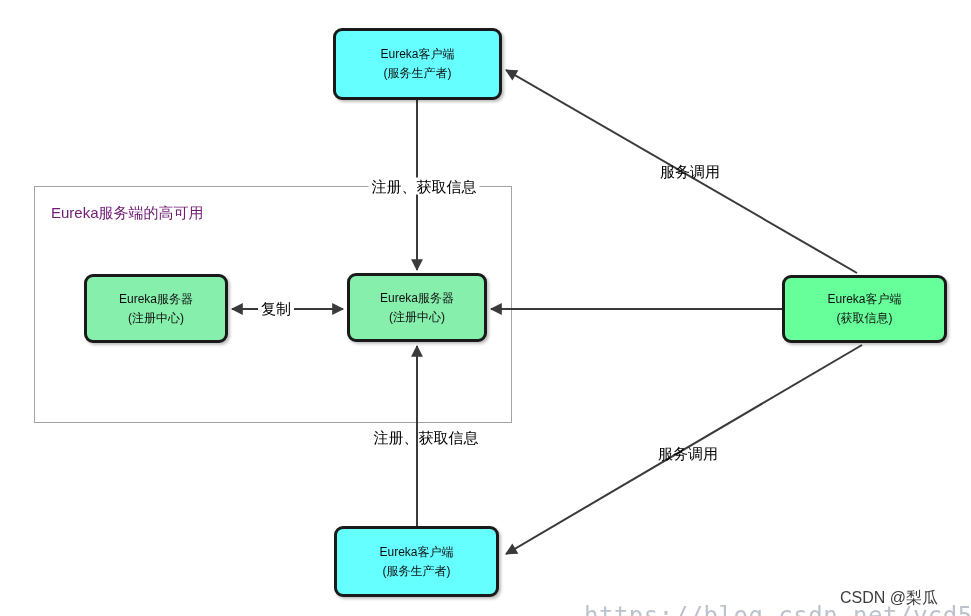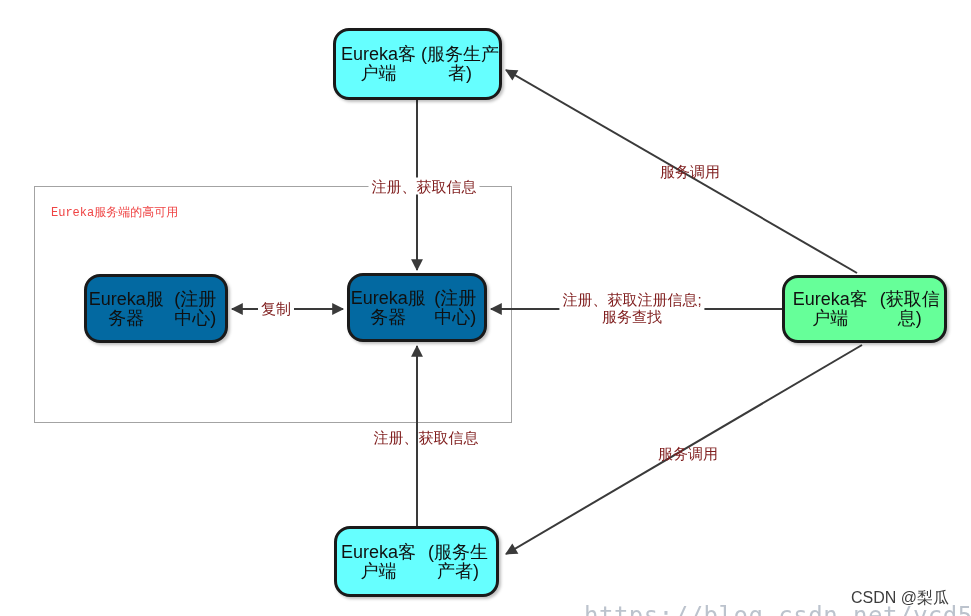--- a/index.html
+++ b/index.html
@@ -16,78 +16,77 @@
     position: absolute;
     left: 34px; top: 186px;
     width: 476px; height: 235px;
     border: 1px solid #a3a3a3;
     background: transparent;
     z-index: 1;
   }
   #ha-container .ha-title {
     position: absolute;
     left: 16px; top: 17px;
-    font-size: 12px;
-    color: #ef4444;
+    font-size: 15px;
+    color: #701a75;
     white-space: nowrap;
-    font-family: Liberation Mono, monospace;
   }
   #arrow-layer {
     position: absolute;
     left: 0; top: 0;
     z-index: 2;
   }
   .node {
     position: absolute;
     border: 3px solid #1a1a1a;
-    border-radius: 16px;
+    border-radius: 9px;
     box-shadow: 2px 2px 3px rgba(0,0,0,0.25);
     display: flex;
-    flex-direction: row;
+    flex-direction: column;
     align-items: center;
     justify-content: center;
     text-align: center;
     z-index: 4;
     box-sizing: border-box;
-    font-size: 18px;
+    font-size: 12px;
     line-height: 19px;
     color: #101010;
   }
   .node.cyan   { background: #66ffff; }
-  .node.yellow { background: #0369a1; }
+  .node.yellow { background: #86efac; }
   .node.green  { background: #66ff99; }
   #node-top-producer    { left: 333px; top: 28px;  width: 169px; height: 72px; }
   #node-left-server     { left: 84px;  top: 274px; width: 144px; height: 69px; }
   #node-center-server   { left: 347px; top: 273px; width: 140px; height: 69px; }
   #node-consumer        { left: 782px; top: 275px; width: 165px; height: 68px; }
   #node-bottom-producer { left: 334px; top: 526px; width: 165px; height: 71px; }
   .edge-label {
     position: absolute;
     transform: translate(-50%, -50%);
     background: #ffffff;
     padding: 0 3px;
     font-size: 15px;
-    color: #7f1d1d;
+    color: #000000;
     white-space: nowrap;
     text-align: center;
     z-index: 3;
     line-height: 17px;
   }
   #label-top-register      { left: 424px; top: 186px; }
   #label-replicate         { left: 276px; top: 308px; }
   #label-consumer-register { left: 632px; top: 308px; }
   #label-bottom-register   { left: 426px; top: 437px; background: transparent; }
   #label-service-call-top    { left: 690px; top: 171px; background: transparent; }
   #label-service-call-bottom { left: 688px; top: 453px; background: transparent; }
   #watermark-author {
     position: absolute;
     top: 588px;
     left: 840px;
     width: 120px;
-    text-align: center;
+    text-align: left;
     font-size: 16px;
     color: #3d3d3d;
     z-index: 5;
     white-space: nowrap;
   }
   #watermark-url {
     position: absolute;
     top: 602px;
     left: 584px;
     font-family: "DejaVu Sans Mono", monospace;
@@ -143,24 +142,20 @@
 
   <div id="node-bottom-producer" class="node cyan">
     <span>Eureka客户端</span>
     <span>(服务生产者)</span>
   </div>
 
   <div id="label-top-register" class="edge-label">注册、获取信息</div>
 
   <div id="label-replicate" class="edge-label">复制</div>
 
-  <div id="label-consumer-register" class="edge-label">
-    <div>注册、获取注册信息;</div>
-    <div>服务查找</div>
-  </div>
 
   <div id="label-bottom-register" class="edge-label">注册、获取信息</div>
 
   <div id="label-service-call-top" class="edge-label">服务调用</div>
 
   <div id="label-service-call-bottom" class="edge-label">服务调用</div>
 
   <div id="watermark-author">CSDN @梨瓜</div>
 
   <div id="watermark-url">https://blog.csdn.net/ycd5007</div>

